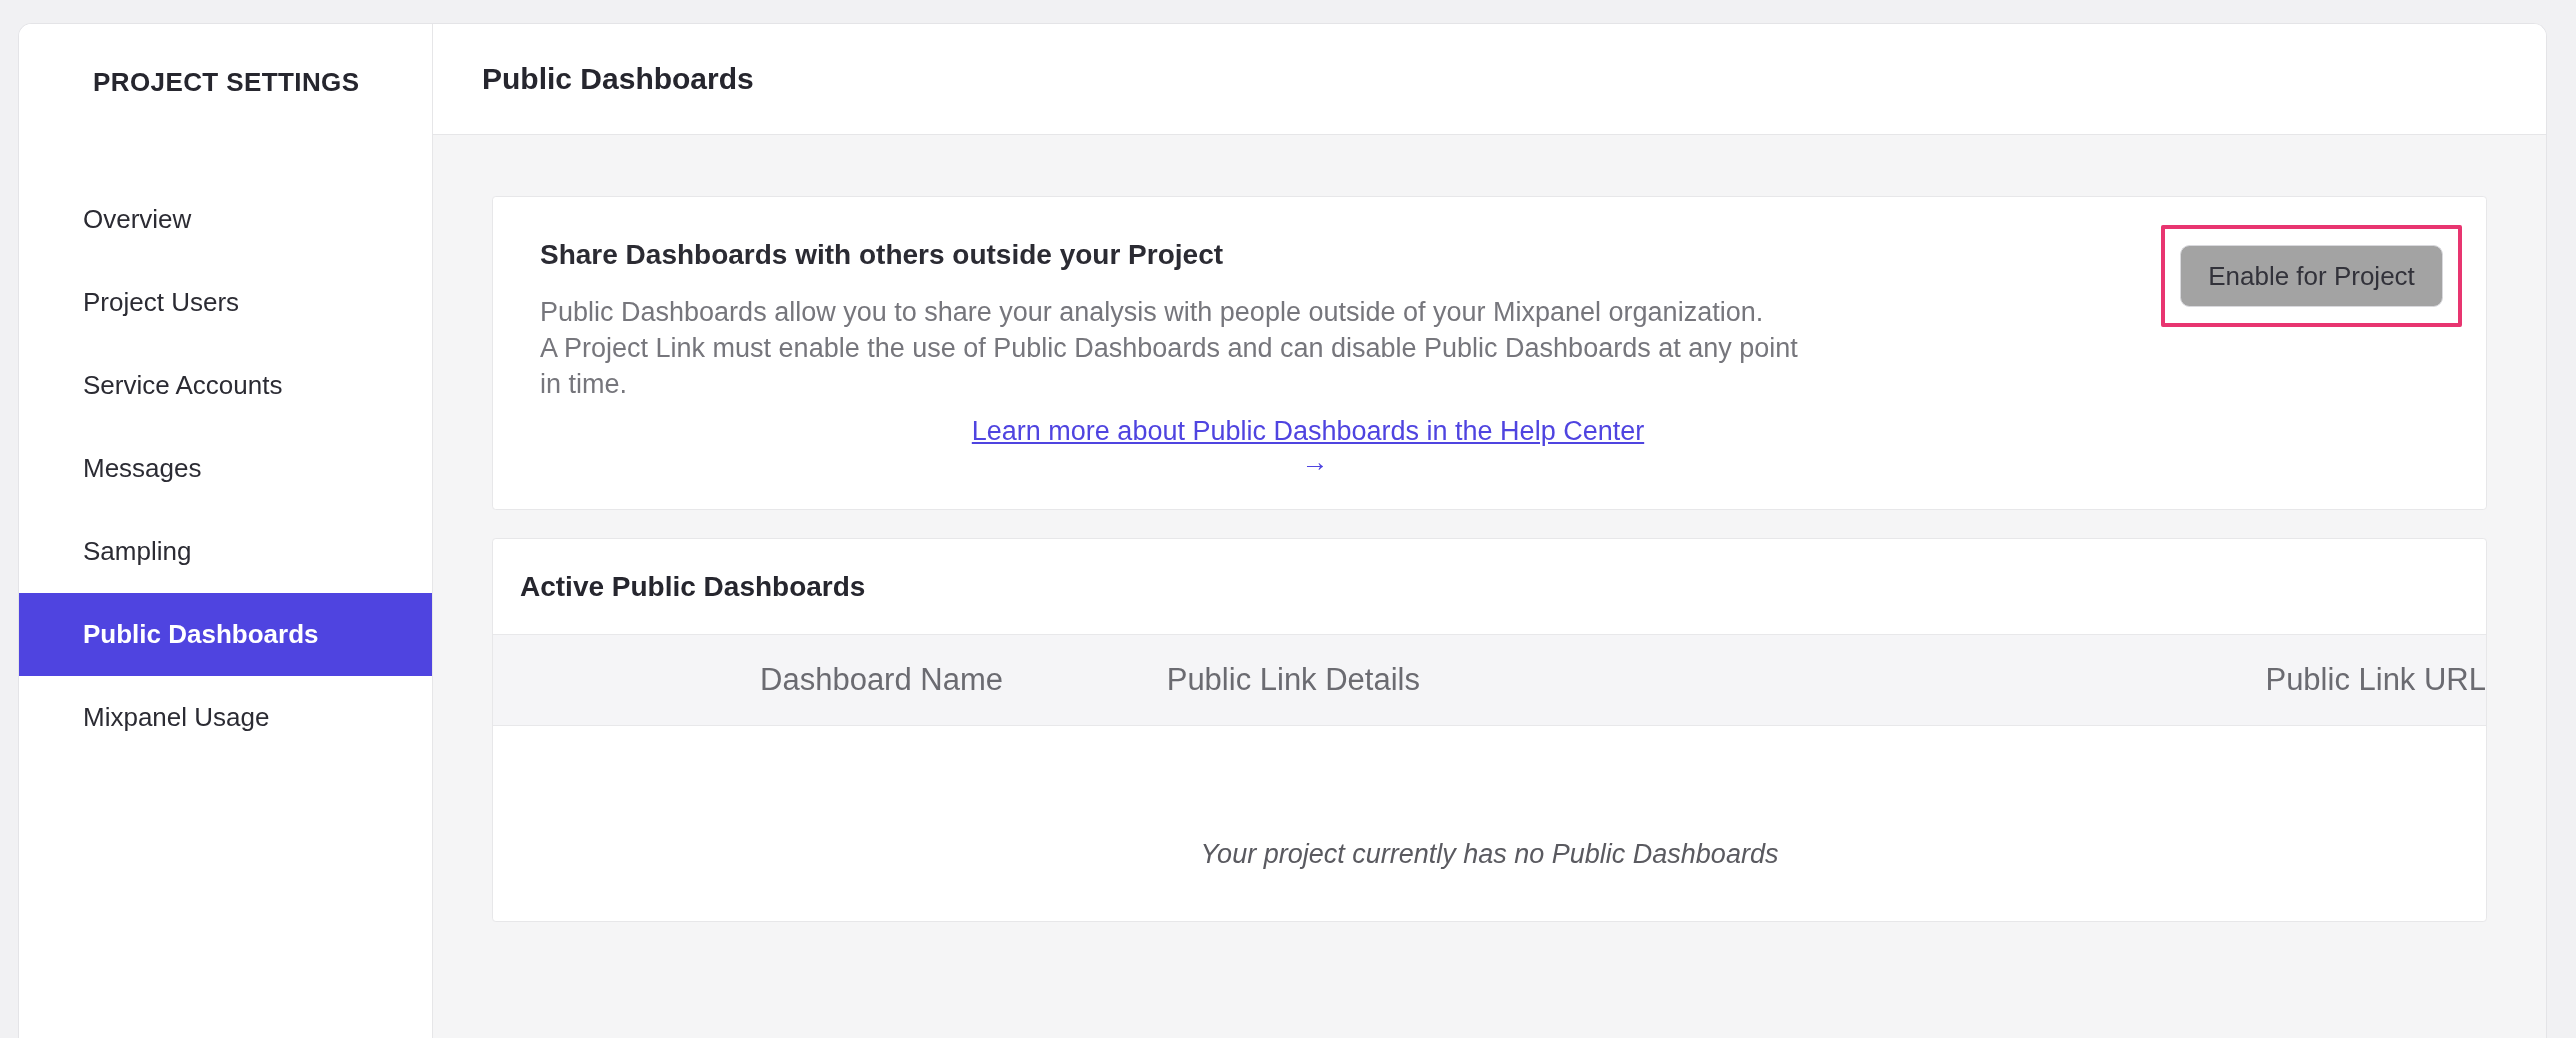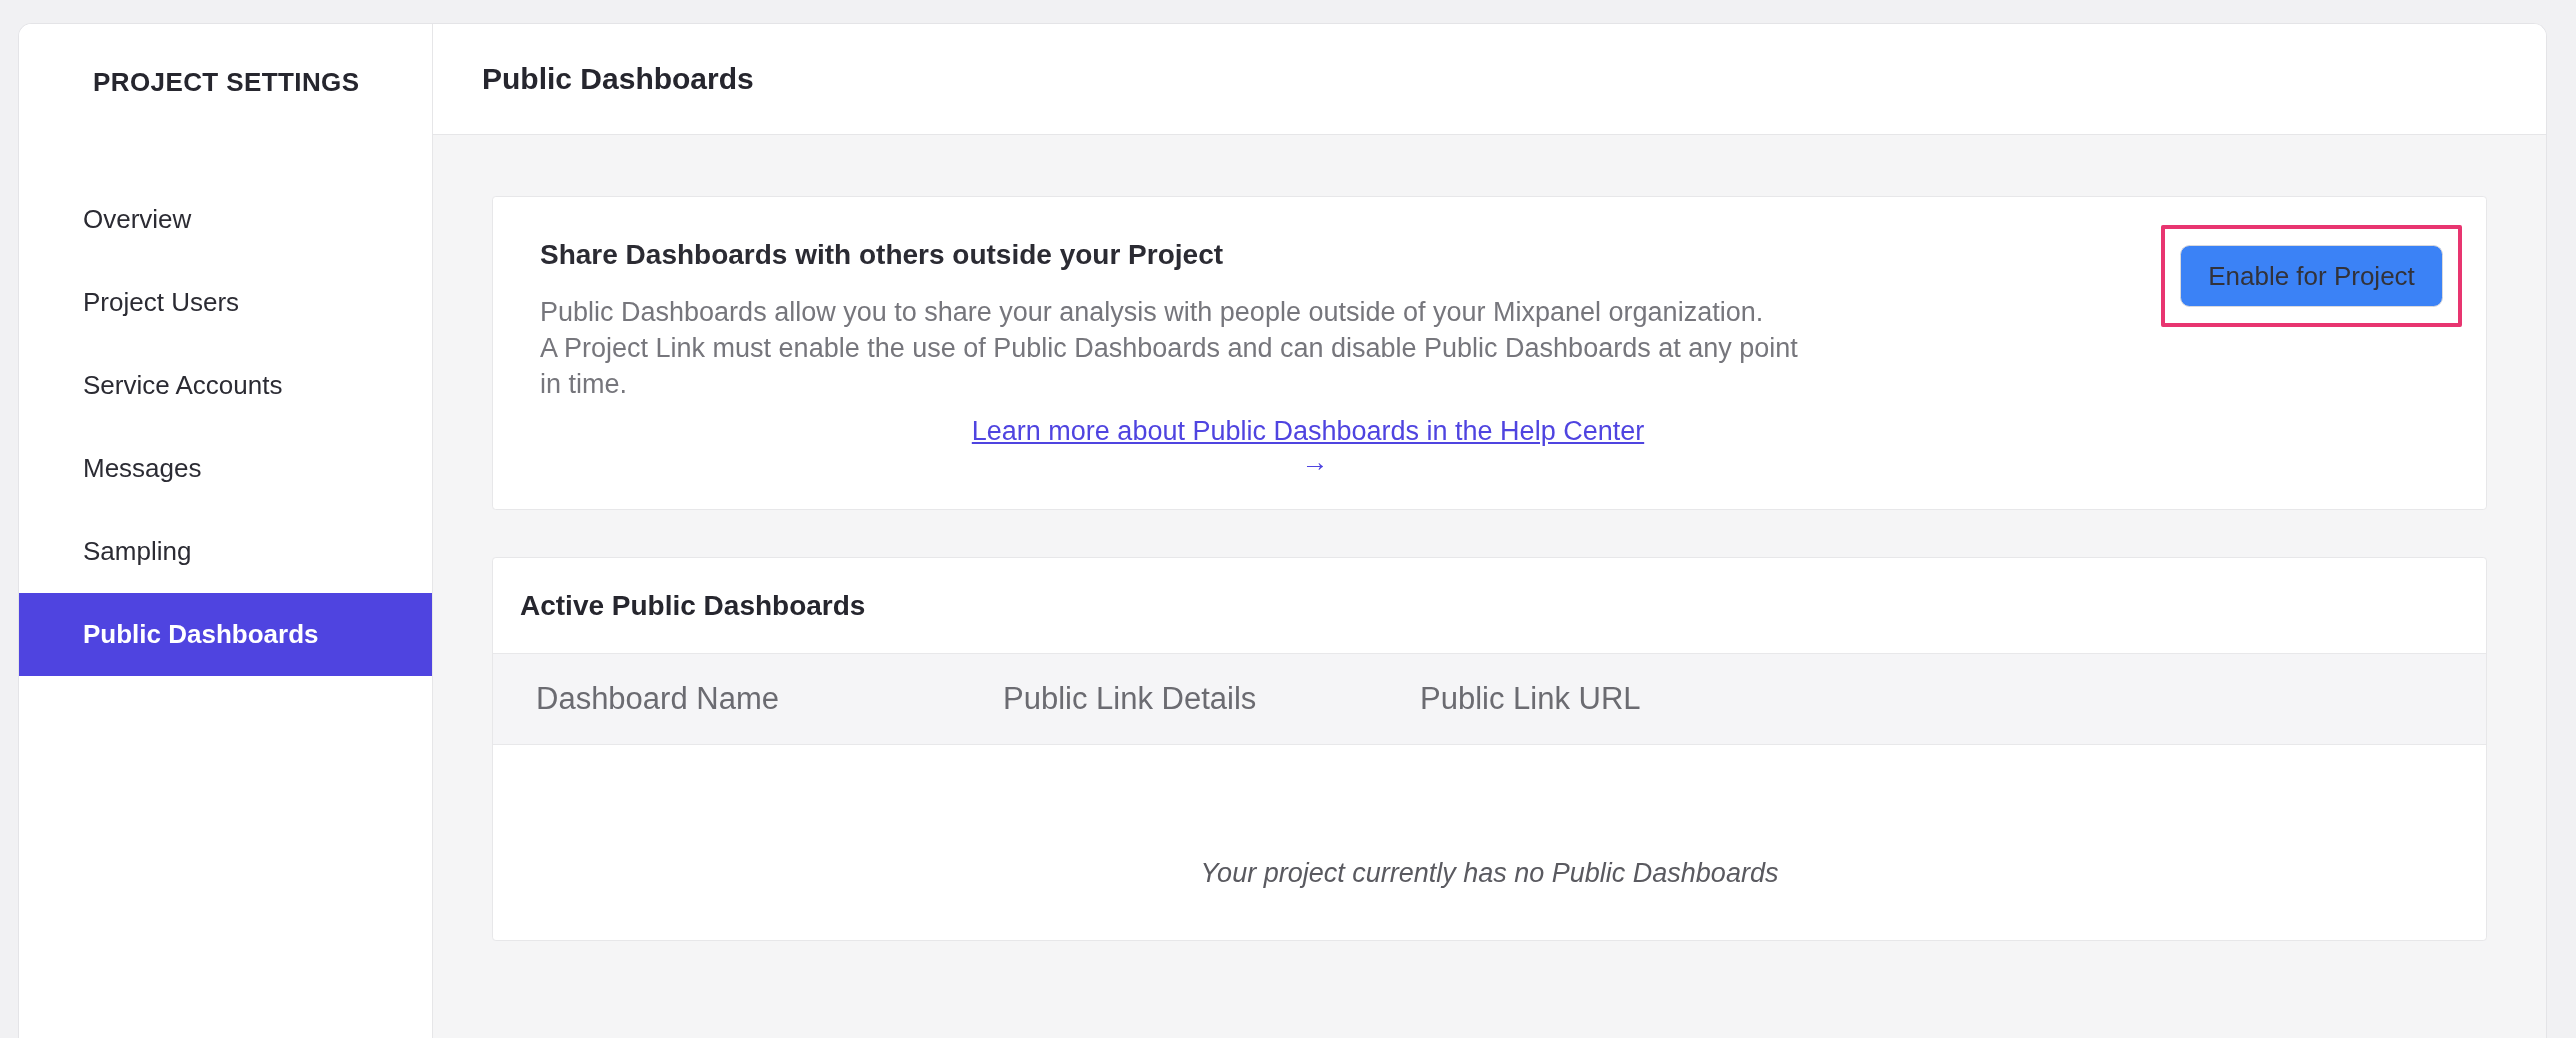--- a/index.html
+++ b/index.html
@@ -129,38 +129,39 @@
     border:4.8px solid #e83570;
     border-radius:1.9px;
     display:flex;
     align-items:center;
     justify-content:center;
     background:transparent;
   }
   .enable-btn {
     width:263px;
     height:62px;
-    background:#3b82f6;
+    background:#a3a3a3;
     border:1px solid #d9d9dd;
     border-radius:9.5px;
     font-family:"Liberation Sans", sans-serif;
     font-size:26px;
     color:#32323a;
     display:flex;
     align-items:center;
     justify-content:center;
     cursor:pointer;
   }
 
   
   .card.active {
-    margin-top:47px;
+    margin-top:28px;
     height:384px;
     display:flex;
     flex-direction:column;
+    text-align:right;
   }
   .active-heading-row {
     height:95px;
     flex:none;
     display:flex;
     align-items:center;
     padding-left:27px;
   }
   .active-heading {
     font-size:28px;
@@ -199,20 +200,21 @@
 
   <div class="sidebar">
     <div class="sidebar-title">PROJECT SETTINGS</div>
     <div class="sidebar-nav">
       <div class="nav-item">Overview</div>
       <div class="nav-item">Project Users</div>
       <div class="nav-item">Service Accounts</div>
       <div class="nav-item">Messages</div>
       <div class="nav-item">Sampling</div>
       <div class="nav-item selected">Public Dashboards</div>
+      <div class="nav-item">Mixpanel Usage</div>
     </div>
   </div>
 
   <div class="main">
 
     <div class="main-header">
       <div class="main-title">Public Dashboards</div>
     </div>
 
     <div class="main-body">

